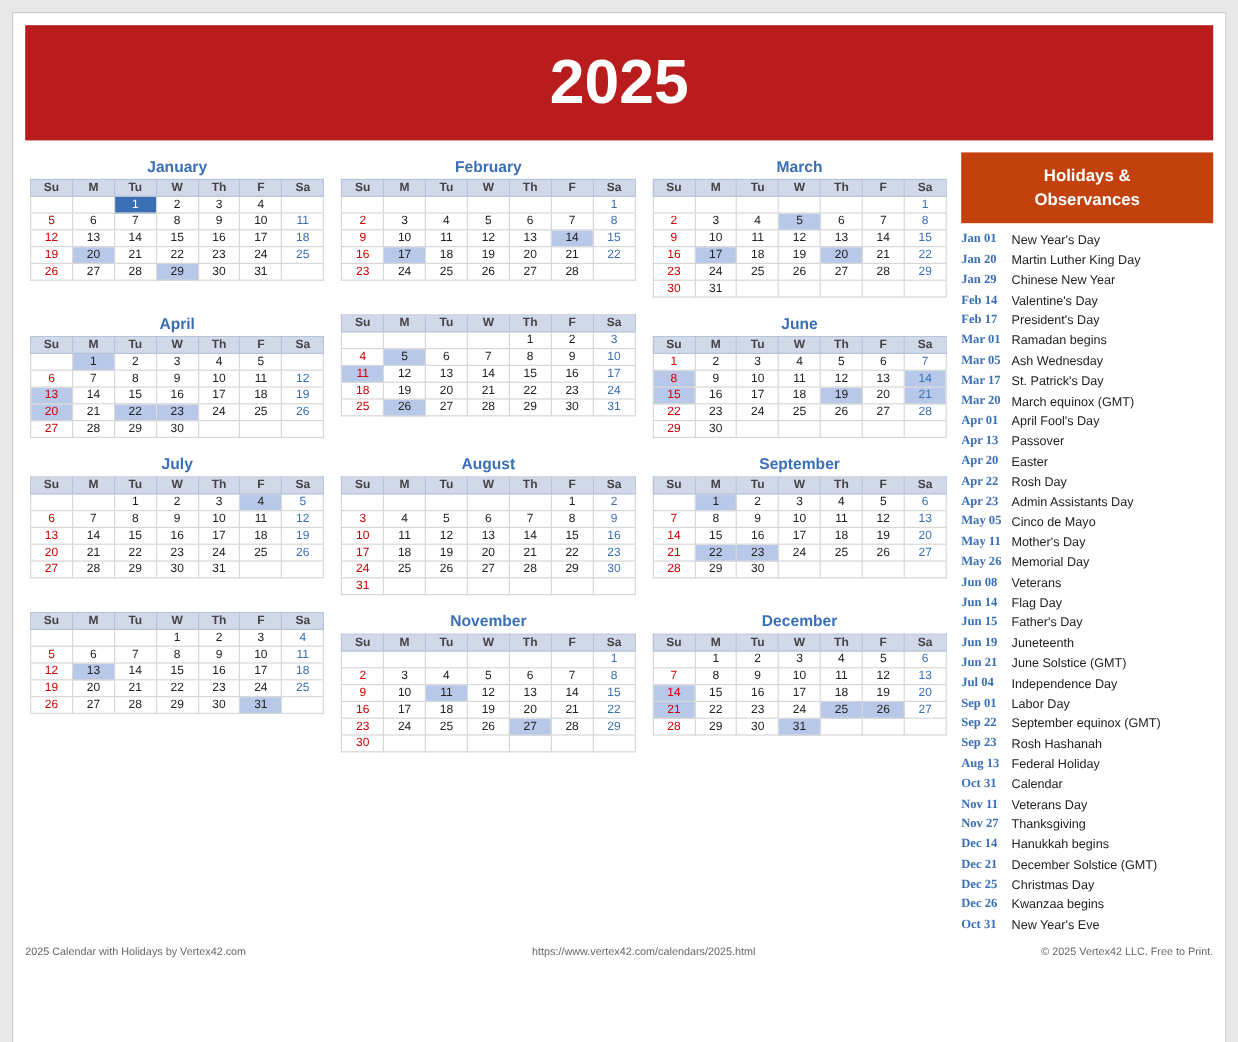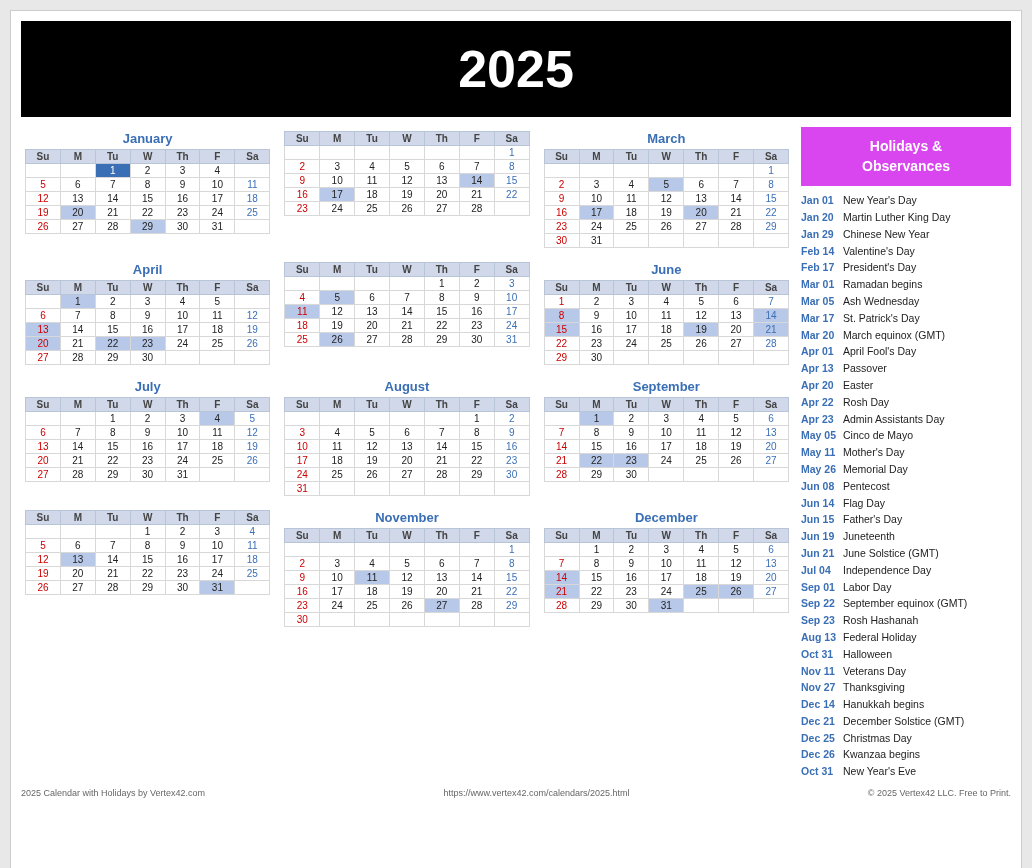--- a/index.html
+++ b/index.html
@@ -13,21 +13,21 @@
       padding: 10px;
     }
     .page {
       background: #fff;
       width: 1032px;
       min-height: 868px;
       padding: 10px;
       border: 1px solid #ccc;
     }
     .header {
-      background: #000000;
+      background: #b91c1c;
       color: white;
       text-align: center;
       font-size: 52px;
       font-weight: bold;
       padding: 18px 0;
       margin-bottom: 10px;
     }
     .main-layout {
       display: flex;
       gap: 8px;
@@ -70,21 +70,21 @@
       width: 14.28%;
       color: #222;
     }
     .month-grid td.sun { color: #cc0000; }
     .month-grid td.sat { color: #3a6fb5; }
     .sidebar {
       width: 210px;
       flex-shrink: 0;
     }
     .sidebar-header {
-      background: #d946ef;
+      background: #c2410c;
       color: white;
       text-align: center;
       font-size: 14px;
       font-weight: bold;
       padding: 10px 8px;
       line-height: 1.4;
       margin-bottom: 6px;
     }
     .holiday-list {
       font-size: 10.5px;
@@ -92,20 +92,21 @@
     }
     .holiday-item {
       display: flex;
       gap: 4px;
     }
     .holiday-date {
       color: #3a6fb5;
       font-weight: bold;
       white-space: nowrap;
       min-width: 38px;
+      font-family: Liberation Serif, serif;
     }
     .holiday-name {
       color: #222;
     }
     .footer {
       margin-top: 8px;
       font-size: 9px;
       color: #666;
       display: flex;
       justify-content: space-between;
@@ -176,20 +177,21 @@
                   <td>28</td>
                   <td style="background: rgb(184, 200, 232);">29</td>
                   <td>30</td>
                   <td>31</td>
                   <td></td>
                 </tr>
               </tbody>
             </table>
           </div>
           <div class="month-block">
+            <div class="month-title">February</div>
             <table class="month-grid">
               <thead>
                 <tr>
                   <th>Su</th>
                   <th>M</th>
                   <th>Tu</th>
                   <th>W</th>
                   <th>Th</th>
                   <th>F</th>
                   <th>Sa</th>
@@ -967,21 +969,21 @@
           <div class="holiday-item">
             <span class="holiday-date">May 11</span>
             <span class="holiday-name">Mother's Day</span>
           </div>
           <div class="holiday-item">
             <span class="holiday-date">May 26</span>
             <span class="holiday-name">Memorial Day</span>
           </div>
           <div class="holiday-item">
             <span class="holiday-date">Jun 08</span>
-            <span class="holiday-name">Pentecost</span>
+            <span class="holiday-name">Veterans</span>
           </div>
           <div class="holiday-item">
             <span class="holiday-date">Jun 14</span>
             <span class="holiday-name">Flag Day</span>
           </div>
           <div class="holiday-item">
             <span class="holiday-date">Jun 15</span>
             <span class="holiday-name">Father's Day</span>
           </div>
           <div class="holiday-item">
@@ -1007,21 +1009,21 @@
           <div class="holiday-item">
             <span class="holiday-date">Sep 23</span>
             <span class="holiday-name">Rosh Hashanah</span>
           </div>
           <div class="holiday-item">
             <span class="holiday-date">Aug 13</span>
             <span class="holiday-name">Federal Holiday</span>
           </div>
           <div class="holiday-item">
             <span class="holiday-date">Oct 31</span>
-            <span class="holiday-name">Halloween</span>
+            <span class="holiday-name">Calendar</span>
           </div>
           <div class="holiday-item">
             <span class="holiday-date">Nov 11</span>
             <span class="holiday-name">Veterans Day</span>
           </div>
           <div class="holiday-item">
             <span class="holiday-date">Nov 27</span>
             <span class="holiday-name">Thanksgiving</span>
           </div>
           <div class="holiday-item">

